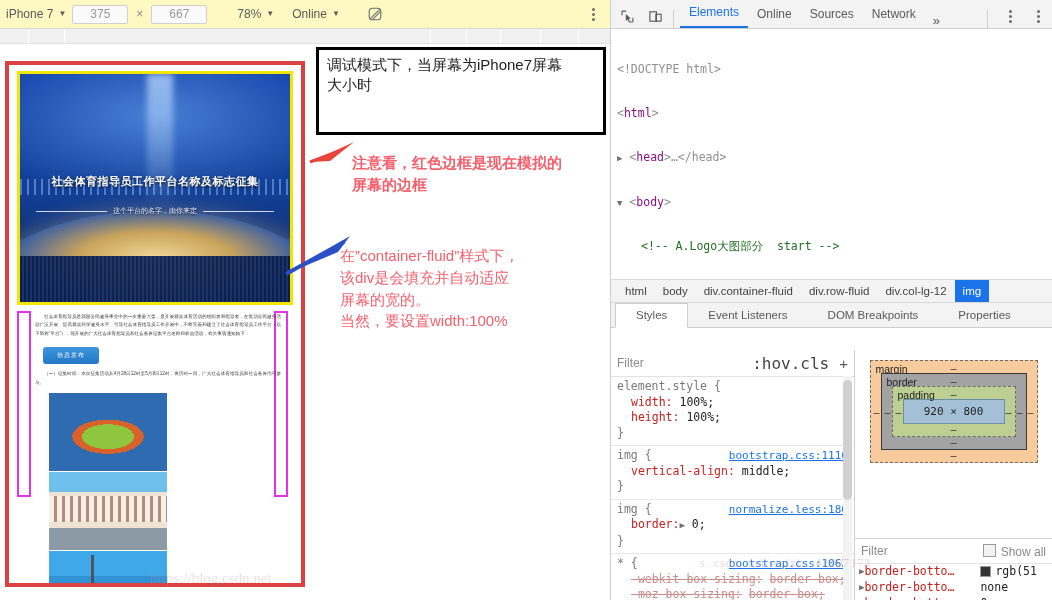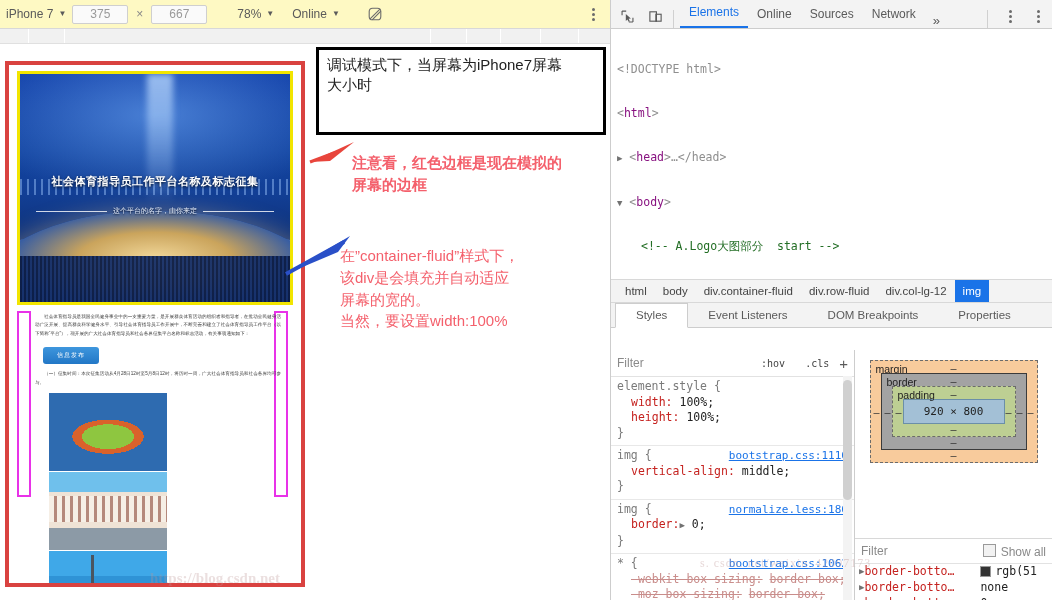--- a/index.html
+++ b/index.html
@@ -198,21 +198,21 @@
   }
   .stab{padding:0 20px;height:23px;line-height:23px;}
   .stab.active{background:#fff;border:1px solid #cdcdcd;border-bottom-color:#fff;height:23px;}
 
   .style-body{position:absolute;left:0;top:350px;width:243px;bottom:0;border-right:1px solid #cdcdcd;overflow:hidden;}
   .filter-row{
     height:26px;display:flex;align-items:center;border-bottom:1px solid #e2e2e2;
     font-family:"Liberation Sans",sans-serif;font-size:12px;color:#8a8a8a;padding:0 6px;
   }
   .filter-row .grow{flex:1;}
-  .hov,.cls{font-family:"DejaVu Sans Mono",monospace;color:#444;font-size:10px;margin-left:20px;}
+  .hov,.cls{font-family:"DejaVu Sans Mono",monospace;color:#444;font-size:16px;margin-left:0;}
   .plus{font-size:15px;color:#5a5a5a;margin-left:10px;}
   .rule{padding:2px 6px 4px 6px;border-bottom:1px solid #e8e8e8;font-size:11.5px;line-height:15.5px;color:#222;}
   .sel{color:#7a7a7a;}
   .prop{color:#c5221f;padding-left:14px;}
   .val{color:#222;}
   .src{color:#1a73e8;text-decoration:underline;float:right;font-size:11px;}
   .strike{text-decoration:line-through;color:#c98d8b;}
   .expander{color:#727272;font-size:9px;}
   .vscroll{position:absolute;right:2px;top:30px;width:9px;height:120px;background:#d0d0d0;border-radius:5px;}
   .vscroll-track{position:absolute;right:2px;top:26px;width:9px;bottom:0;background:#f3f3f3;}
@@ -242,21 +242,21 @@
   .cmp-name{color:#c5221f;width:116px;overflow:hidden;white-space:nowrap;}
   .swatch{width:9px;height:9px;background:#333;display:inline-block;margin-right:4px;vertical-align:-1px;border:1px solid #999;}
   .cmp-val{color:#222;}
 
   .watermark{
     position:absolute;left:700px;top:556px;font-size:12px;color:rgba(190,150,150,.38);
     font-family:Liberation Serif, serif;letter-spacing:1px;pointer-events:none;white-space:nowrap;
   }
   .watermark2{
     position:absolute;left:150px;top:570px;font-size:15px;color:rgba(190,150,150,.30);
-    font-family:"Liberation Serif",serif;pointer-events:none;white-space:nowrap;font-weight:bold;
+    font-family:"Liberation Serif",serif;pointer-events:none;white-space:nowrap;
   }
 </style>
 </head>
 <body>
 
 <div class="root">
 
   <div class="left-pane">
 
     <div class="device-toolbar">

